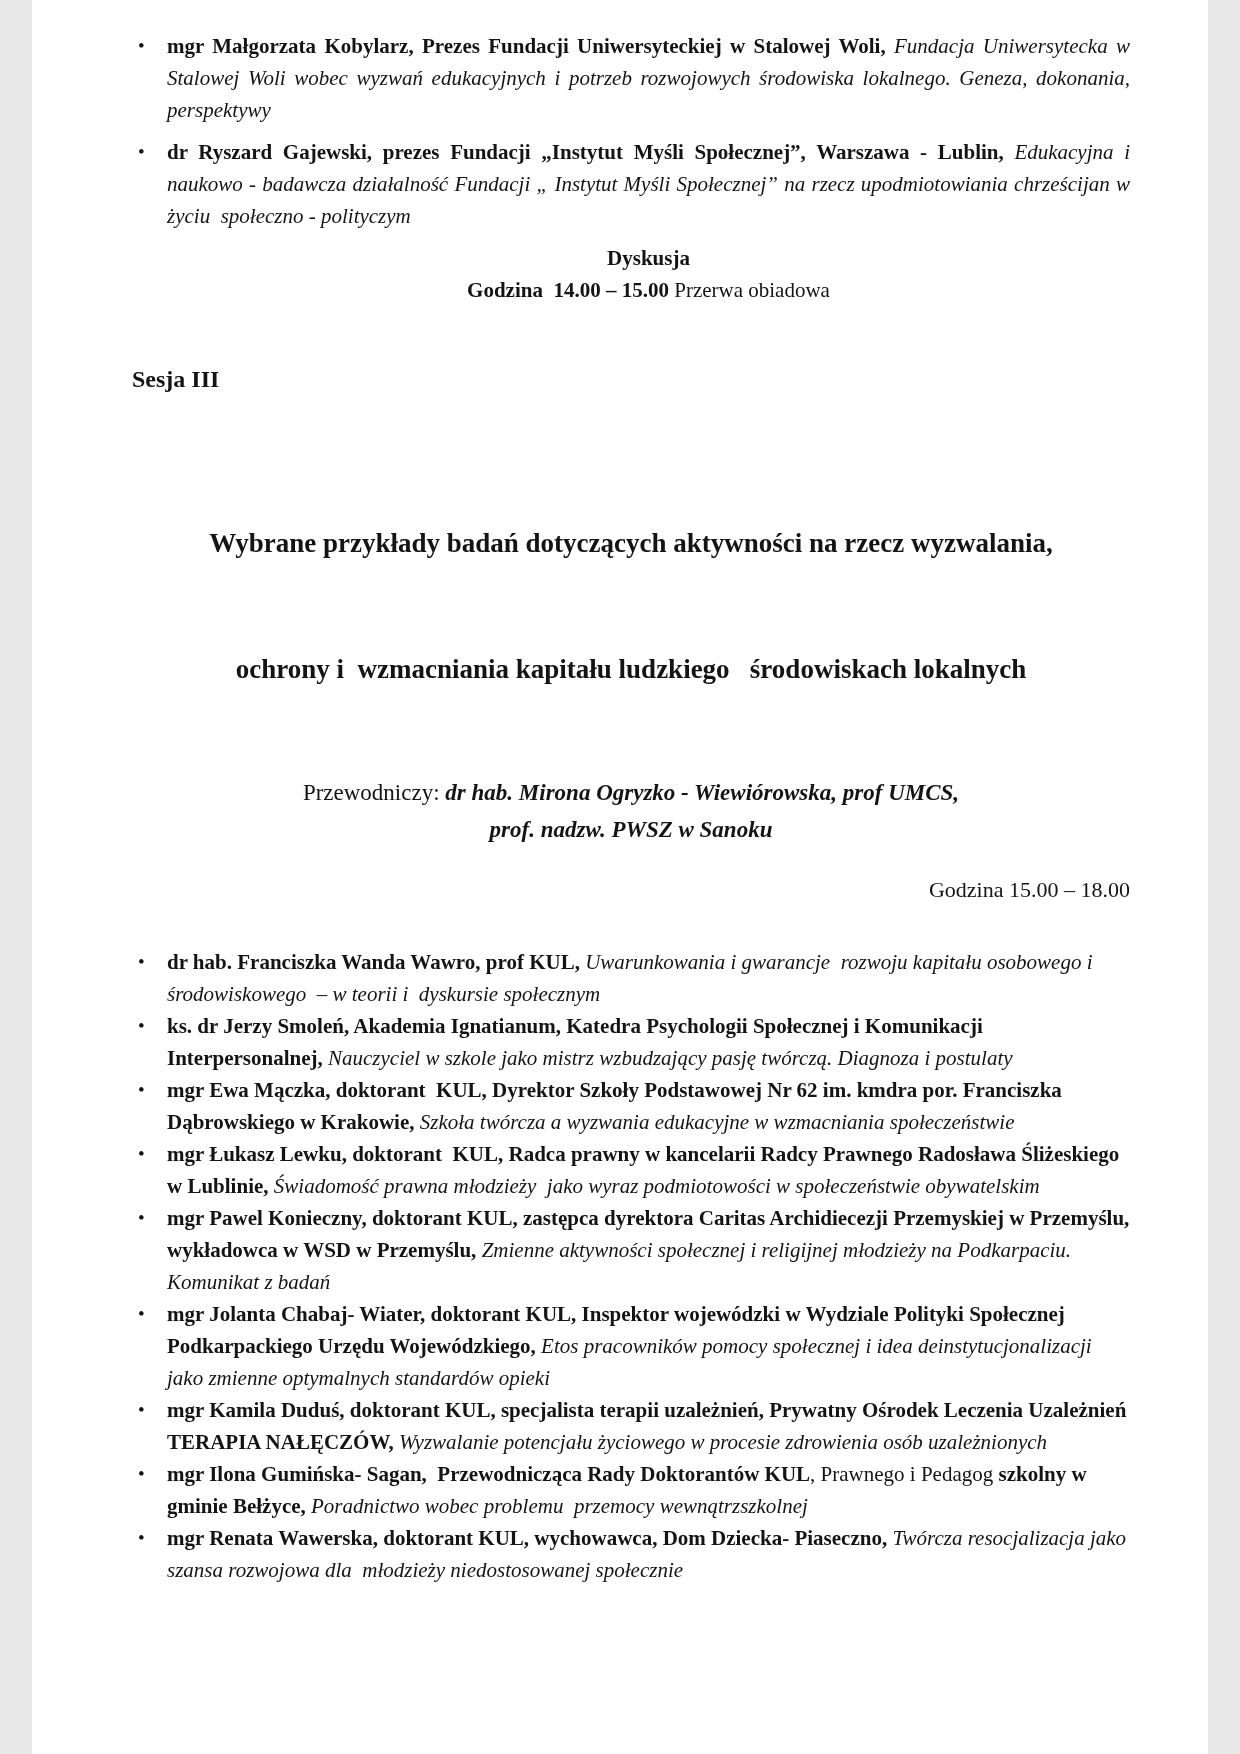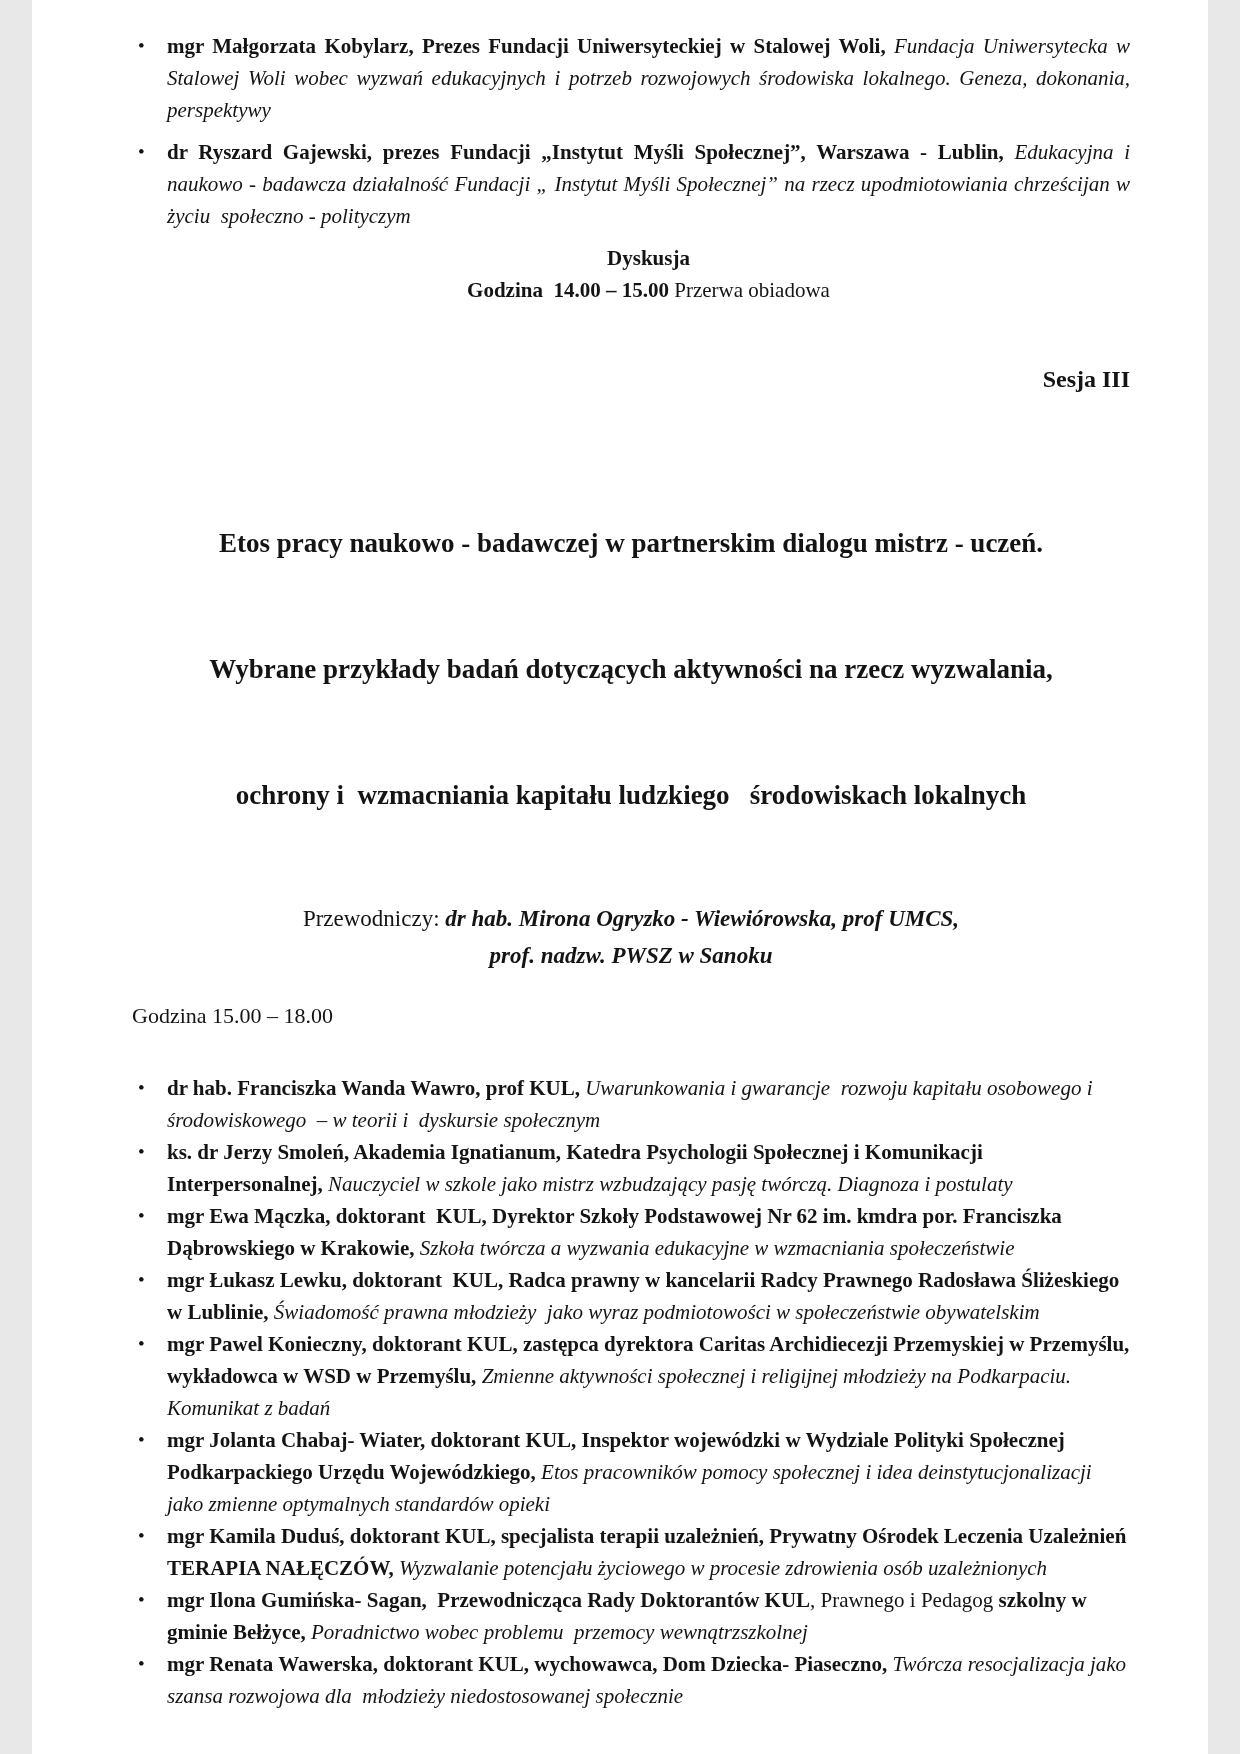--- a/index.html
+++ b/index.html
@@ -41,41 +41,41 @@
   .seg-regular { font-weight: normal; font-style: normal; }
 
   p { margin: 0; white-space: pre-wrap; }
   .indent { margin-left: 35px; text-align: center; }
   .bold { font-weight: bold; }
   .boldital { font-weight: bold; font-style: italic; }
   .mt10 { margin-top: 10px; }
 
   .session-heading {
     margin: 58px 0 0 0;
-    text-align: right;
+    text-align: left;
     font-size: 24px;
     font-weight: bold;
     line-height: 30px;
   }
   .session-title {
     margin-top: 44px;
     text-align: center;
     font-size: 27px;
     font-weight: bold;
     line-height: 42px;
     white-space: pre-wrap;
   }
   .chair {
     text-align: center;
     font-size: 23px;
     line-height: 37px;
   }
   .time-center {
     margin-top: 26px;
-    text-align: left;
+    text-align: right;
     font-size: 22px;
   }
   #session3-list { margin-top: 40px; }
 </style>
 </head>
 <body>
 
 <div class="page">
   <div class="content">
 
@@ -83,21 +83,20 @@
         <li><span class="seg-bold">mgr Małgorzata Kobylarz, Prezes Fundacji Uniwersyteckiej w Stalowej Woli, </span><span class="seg-italic">Fundacja Uniwersytecka w Stalowej Woli wobec wyzwań edukacyjnych i potrzeb rozwojowych środowiska lokalnego. Geneza, dokonania, perspektywy</span></li>
         <li><span class="seg-bold">dr Ryszard Gajewski, prezes Fundacji „Instytut Myśli Społecznej”, Warszawa - Lublin, </span><span class="seg-italic">Edukacyjna i naukowo - badawcza działalność Fundacji „ Instytut Myśli Społecznej” na rzecz upodmiotowiania chrześcijan w życiu  społeczno - polityczym</span></li>
       </ul>
 
     <p class="indent bold mt10">Dyskusja</p>
     <p class="indent"><span class="bold">Godzina  14.00 – 15.00</span><span> Przerwa obiadowa</span></p>
 
     <h2 class="session-heading">Sesja III</h2>
 
     <div class="session-title">
-      <div>Etos pracy naukowo - badawczej w partnerskim dialogu mistrz - uczeń.</div>
       <div>Wybrane przykłady badań dotyczących aktywności na rzecz wyzwalania,</div>
       <div>ochrony i  wzmacniania kapitału ludzkiego   środowiskach lokalnych</div>
     </div>
 
     <p class="chair"><span>Przewodniczy: </span><span class="boldital">dr hab. Mirona Ogryzko - Wiewiórowska, prof UMCS,</span><br><span class="boldital">prof. nadzw. PWSZ w Sanoku</span></p>
 
     <p class="time-center">Godzina 15.00 – 18.00</p>
 
     <ul class="blist tight" id="session3-list">
         <li><span class="seg-bold">dr hab. Franciszka Wanda Wawro, prof KUL, </span><span class="seg-italic">Uwarunkowania i gwarancje  rozwoju kapitału osobowego i  środowiskowego  – w teorii i  dyskursie społecznym</span></li>

